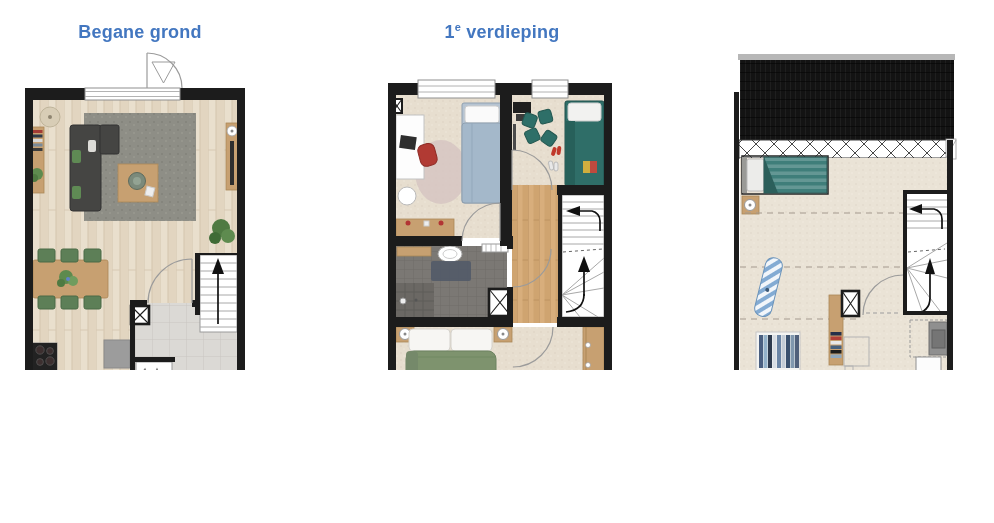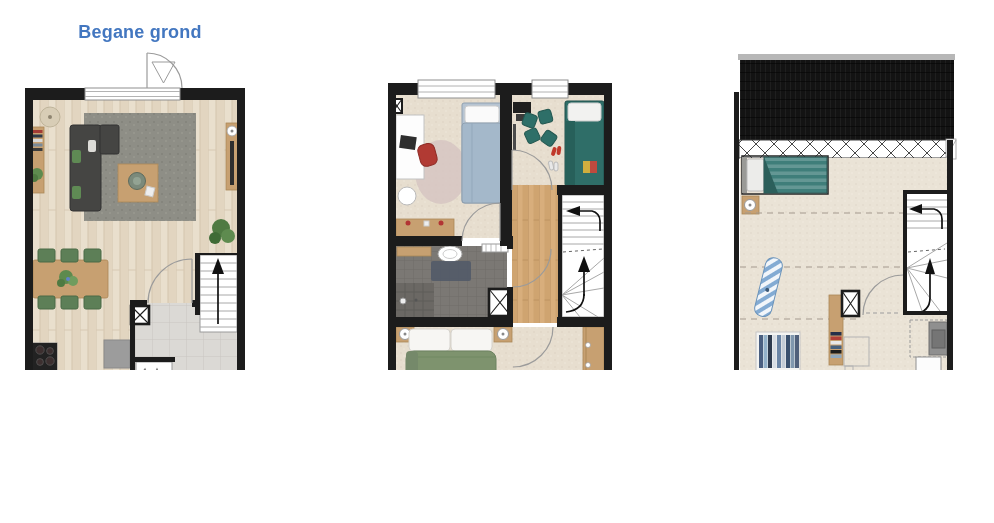--- a/index.html
+++ b/index.html
@@ -28,20 +28,21 @@
   .cut{stroke:#666;stroke-width:1;stroke-dasharray:3 3;fill:none;}
   .ghost{fill:none;stroke:#b3b3b3;stroke-width:1;}
   .greenplant{stroke:none;}
 </style>
 </head>
 <body>
 
 <div class="stage">
 
   <div class="plan-title" id="title-ground"><span>Begane grond</span></div>
+  <div class="plan-title" id="title-first"><span>1</span><sup>e</sup><span> verdieping</span></div>
 
   <svg width="994" height="523" viewBox="0 0 994 523">
     <defs>
       <pattern id="plankL" width="16" height="60" patternUnits="userSpaceOnUse">
         <rect width="16" height="60" fill="#e9dfcd"></rect>
           <rect x="8" width="8" height="60" fill="#e2d5c0"></rect>
         <line x1="0" y1="0" x2="0" y2="60" stroke="#d4c5ae" stroke-width="1"></line>
         <line x1="8" y1="0" x2="8" y2="60" stroke="#d4c5ae" stroke-width="1"></line>
         <line x1="0" y1="30" x2="8" y2="30" stroke="#d8c9b3" stroke-width="1"></line>
       </pattern>

